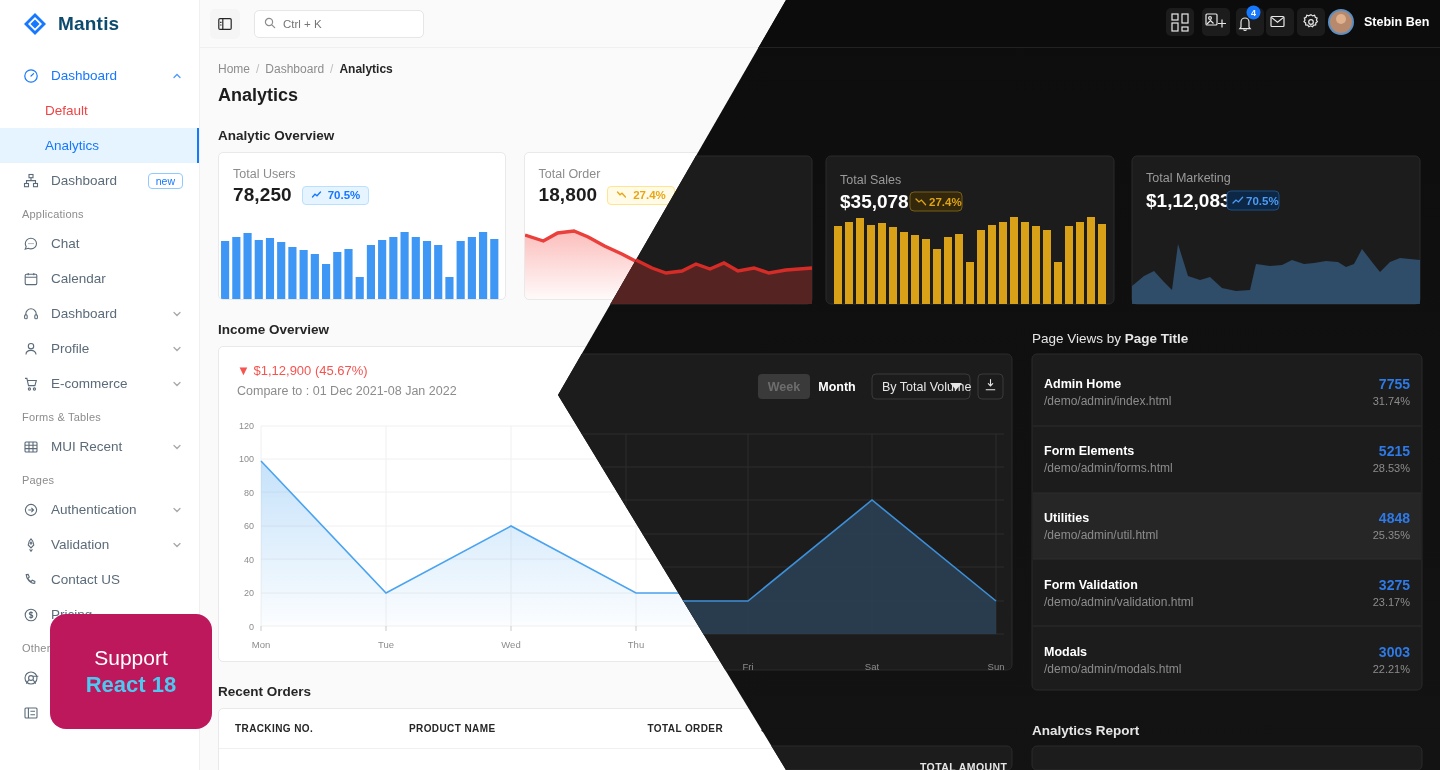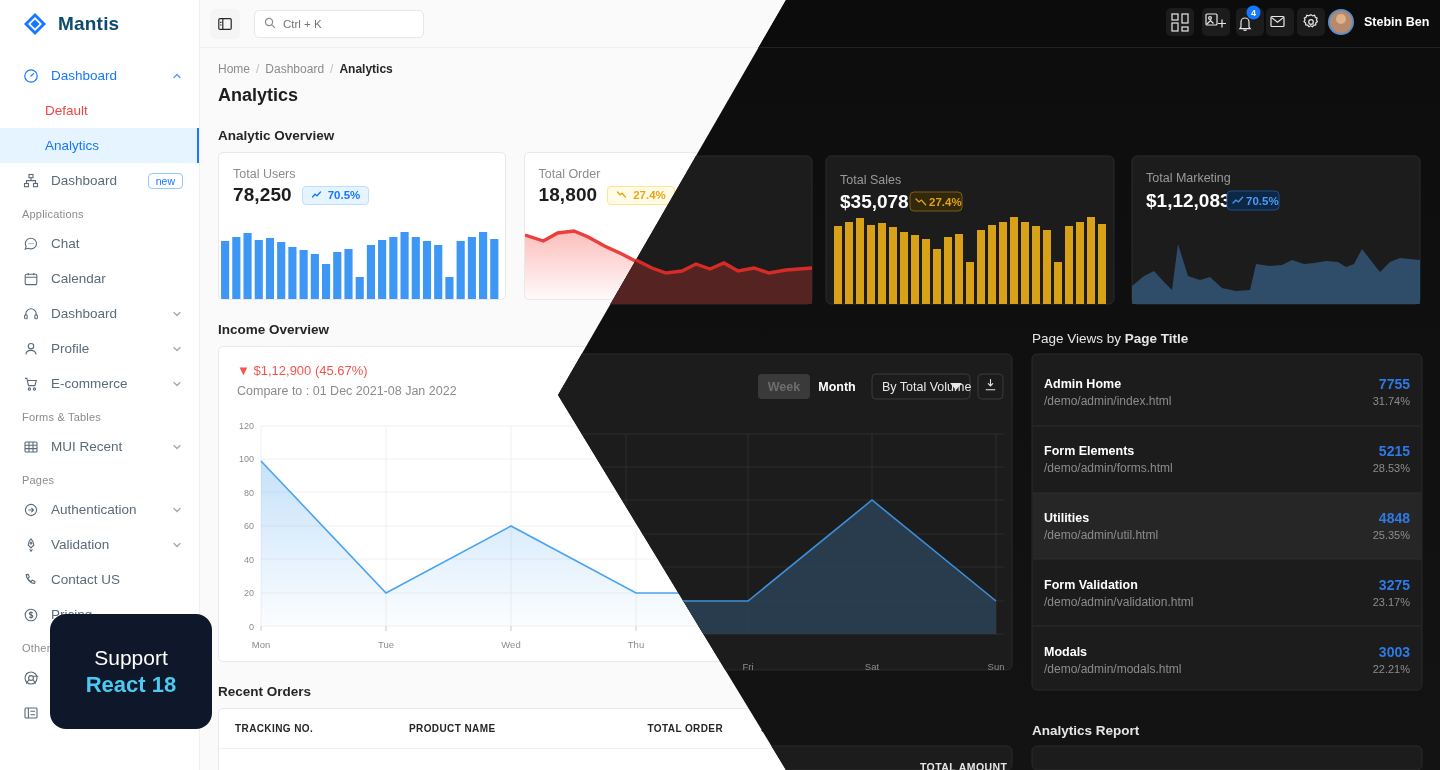--- a/index.html
+++ b/index.html
@@ -143,21 +143,21 @@
   .th-status{width:110px;padding-left:14px;} .th-amt{width:130px;text-align:right;}
 
   
   .dark-overlay {
     position:absolute; inset:0; width:1440px; height:770px; z-index:30; pointer-events:none;
   }
 
   
   .support {
     position:absolute; left:50px; top:614px; width:162px; height:115px;
-    background:#0f172a; border-radius:16px; z-index:40;
+    background:#be185d; border-radius:16px; z-index:40;
     display:flex; flex-direction:column; align-items:center; justify-content:center; gap:2px;
   }
   .support .s1 { font-size:21px; color:#fff; font-weight:400; }
   .support .s2 { font-size:22px; color:#4cc9f0; font-weight:700; }
 </style>
 </head>
 <body>
 
 <div id="root">
 

